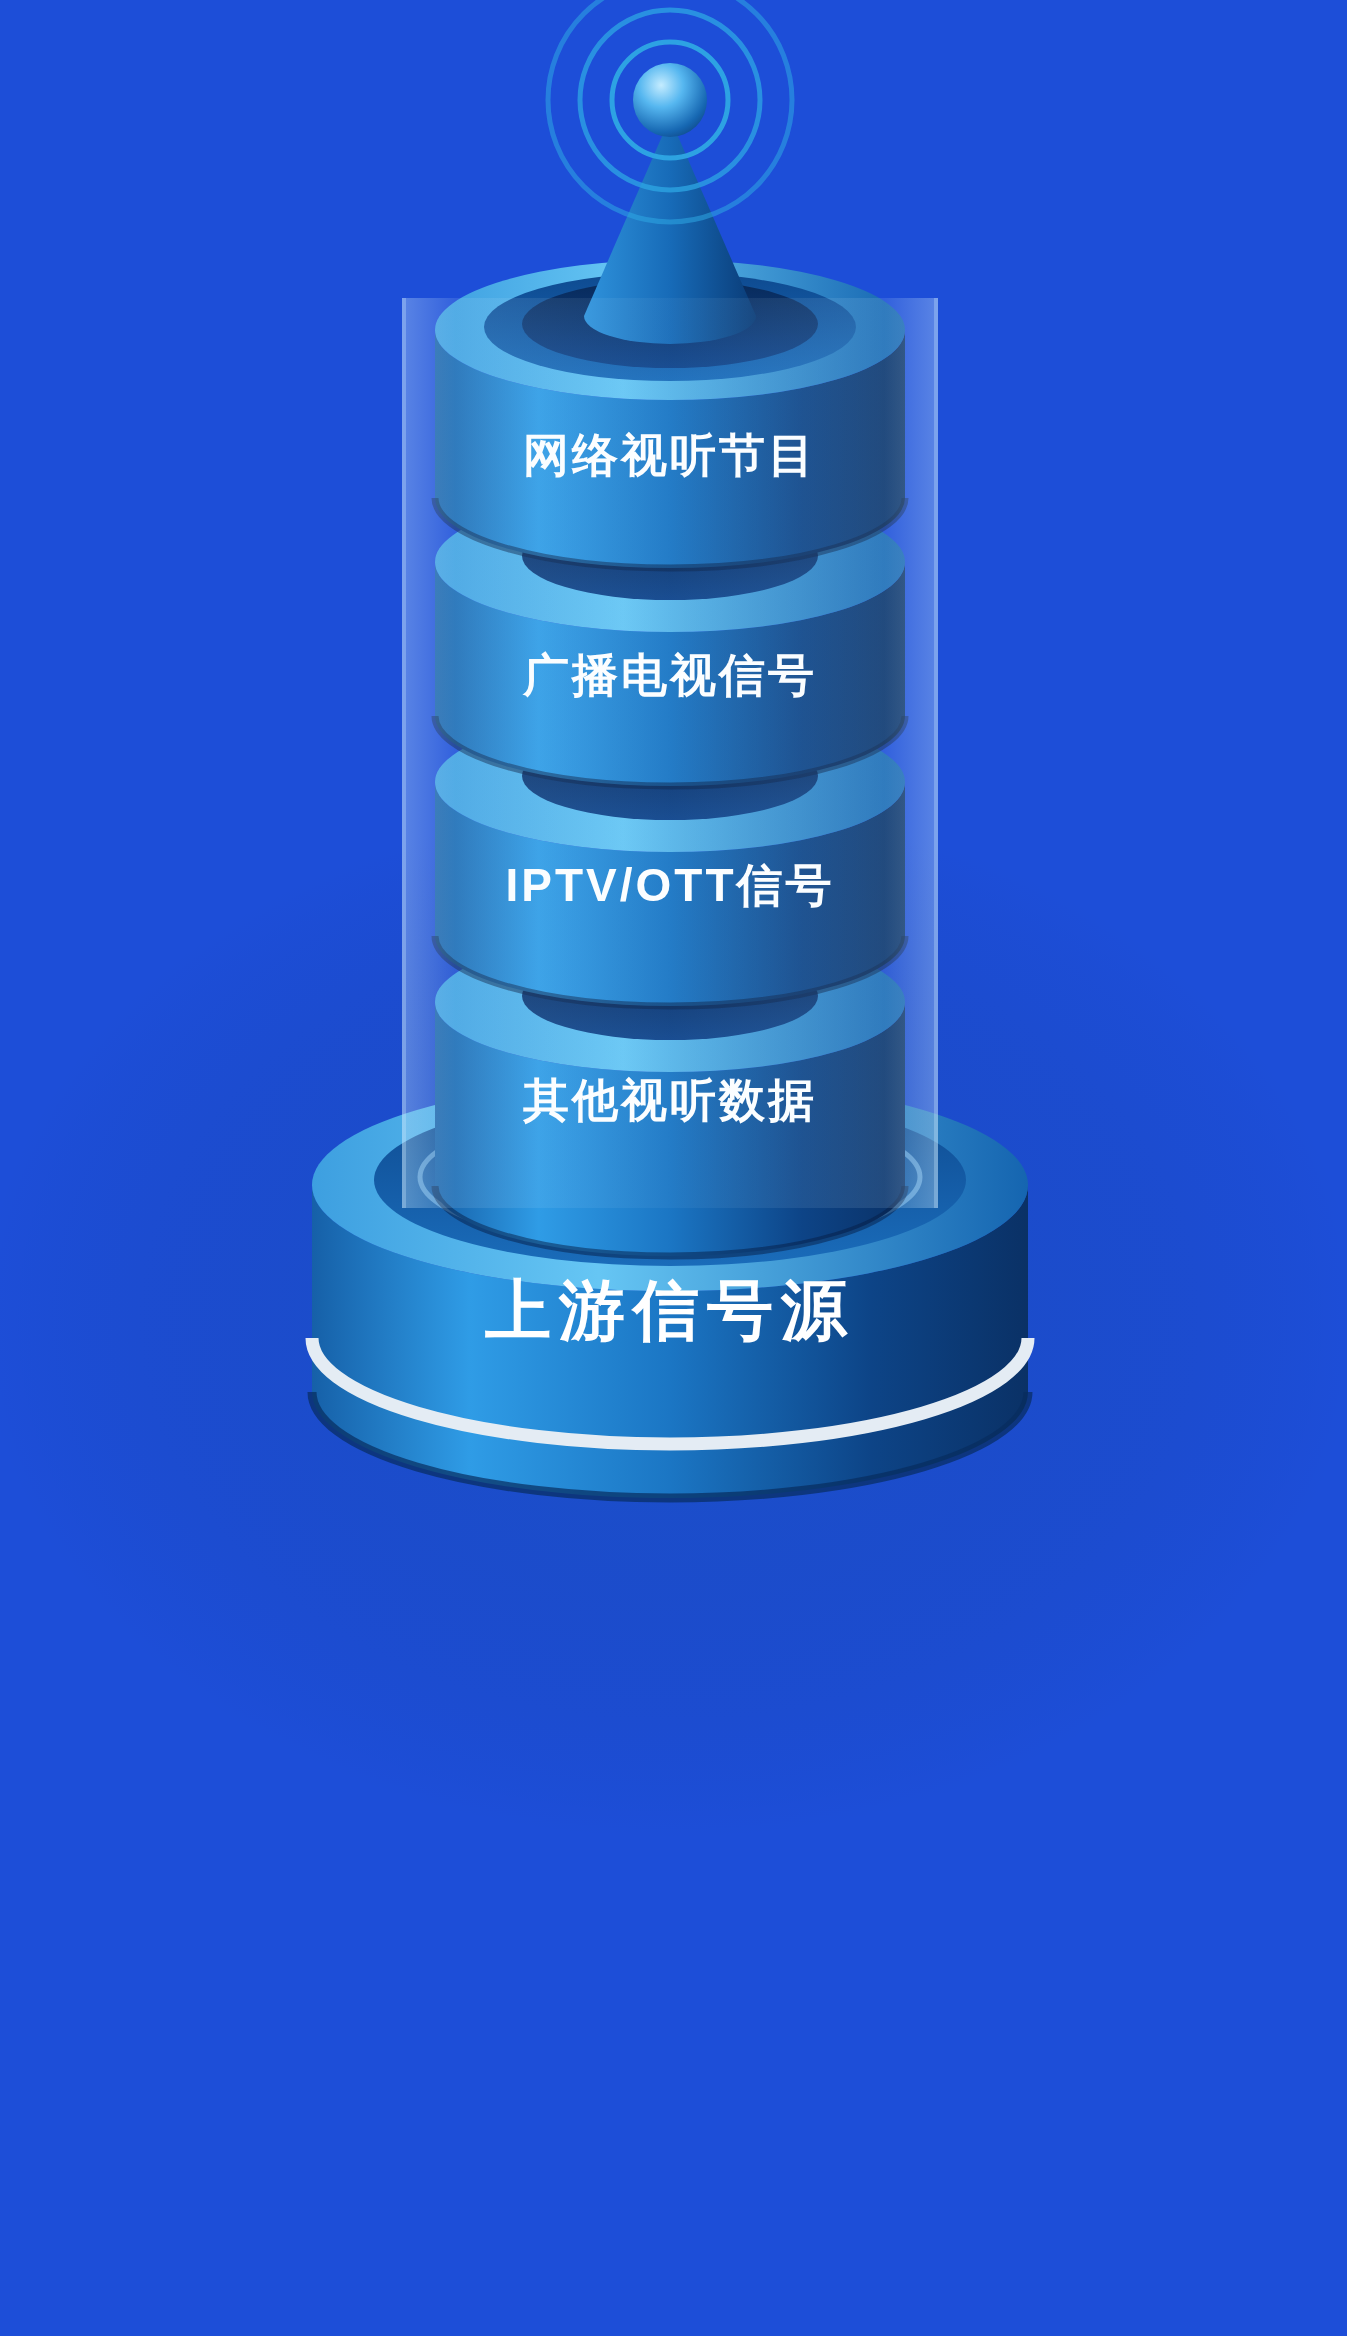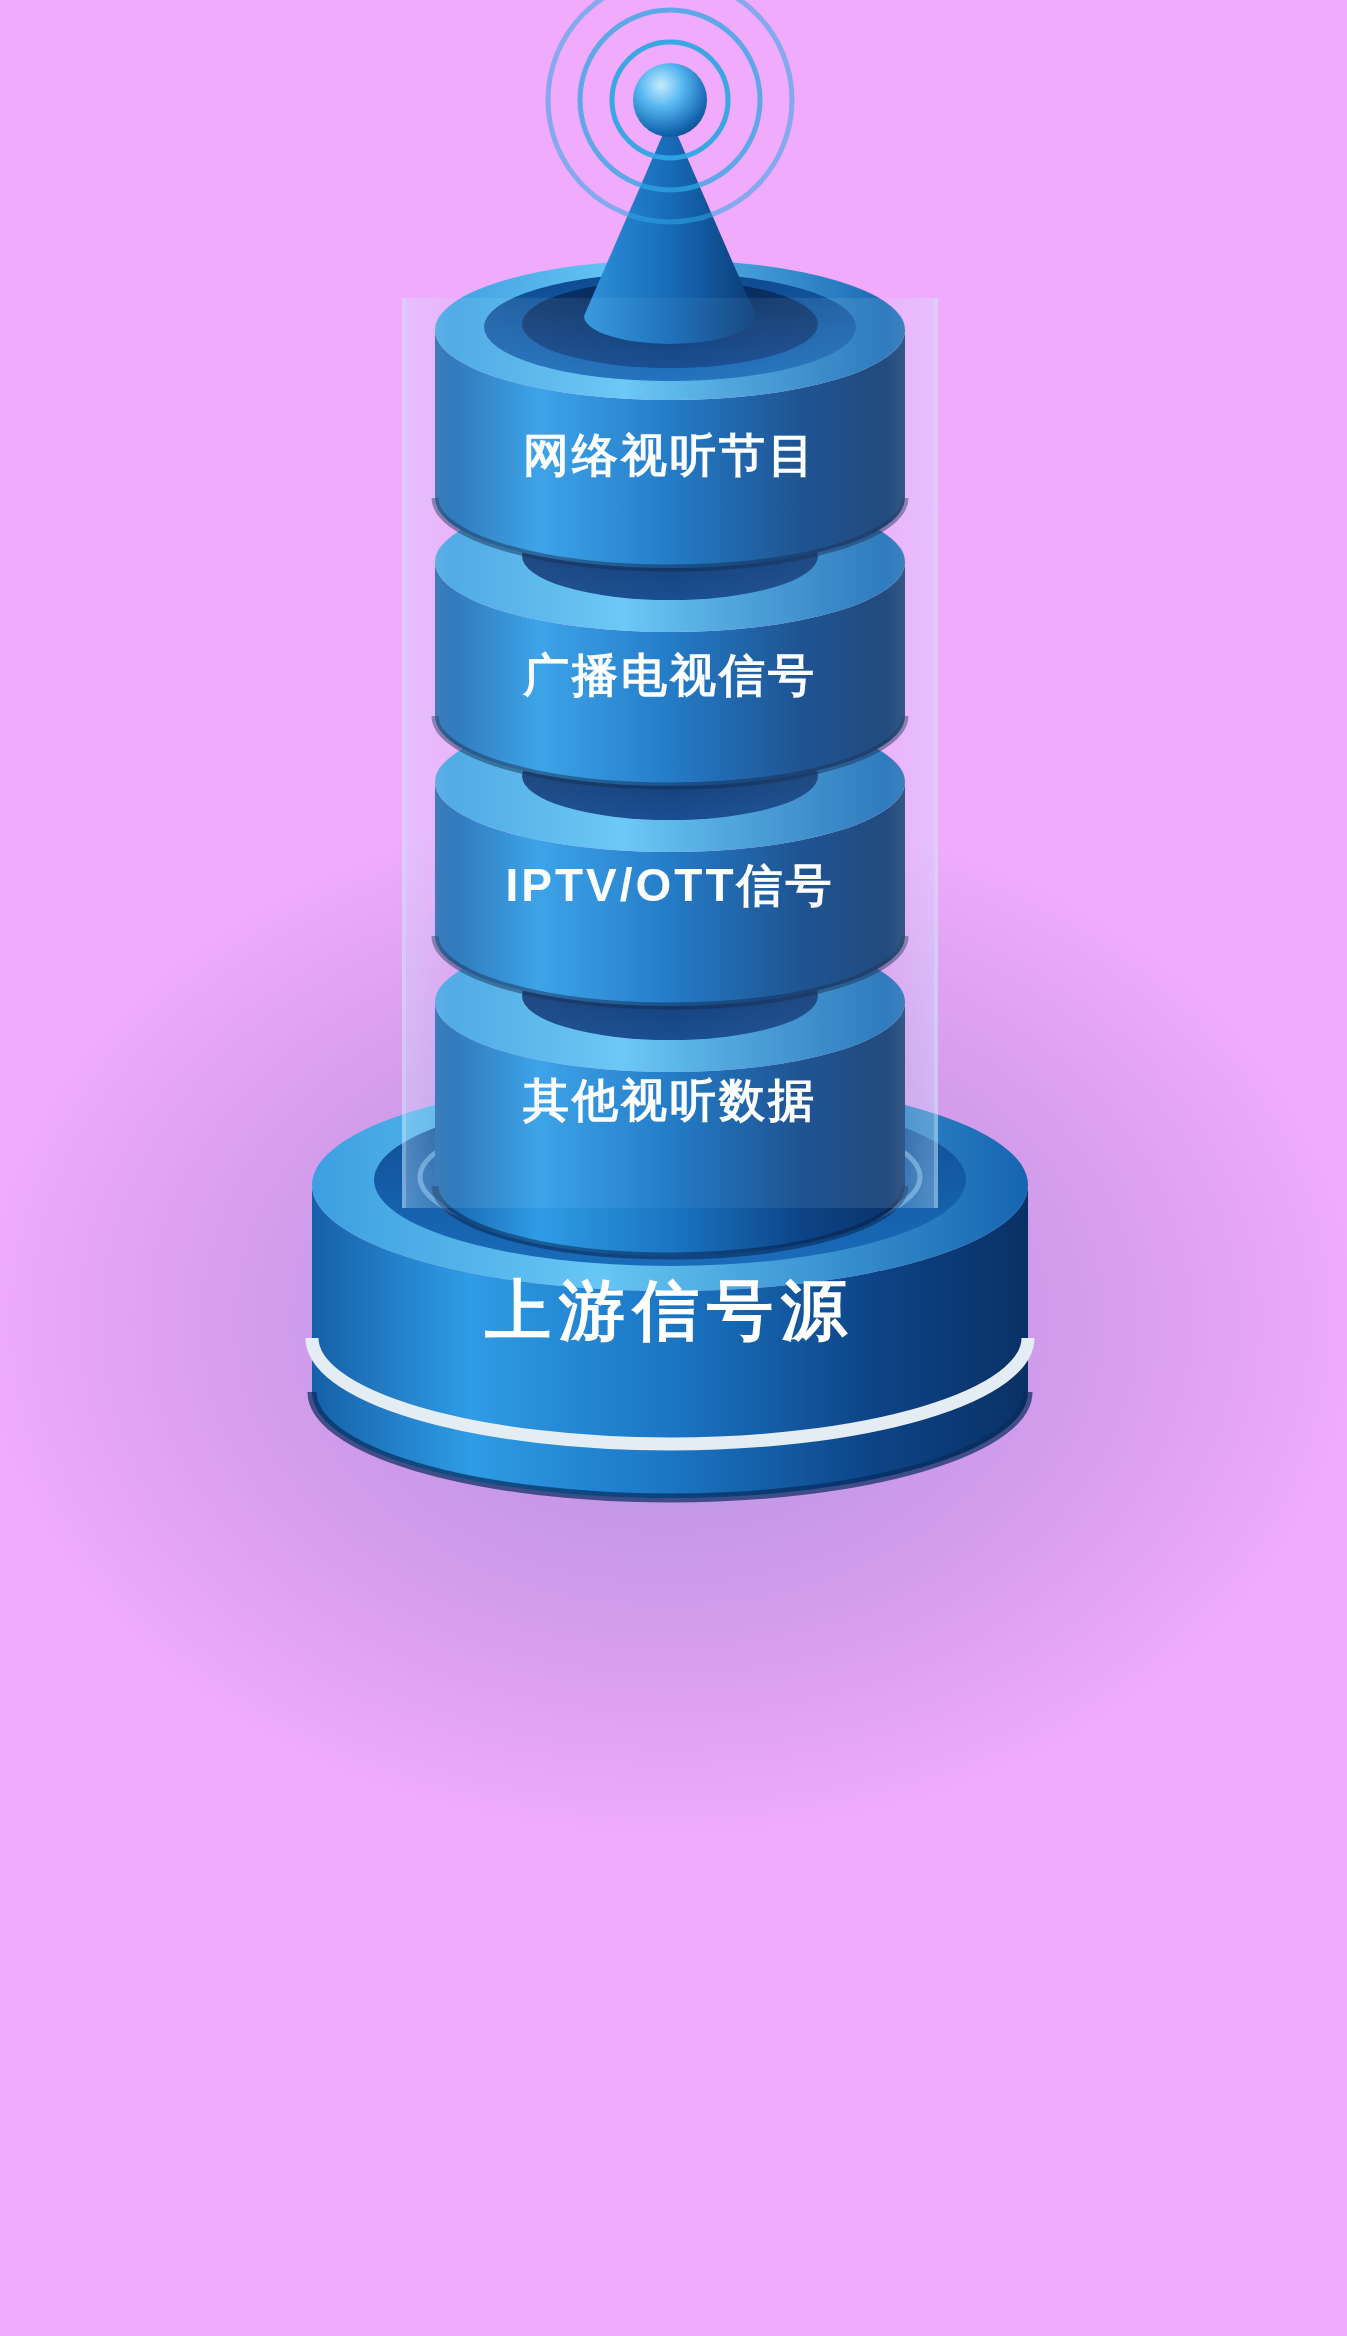--- a/index.html
+++ b/index.html
@@ -1,19 +1,19 @@
 <!DOCTYPE html>
 <html><head>
 <meta charset="utf-8">
 <style>
   html, body { margin: 0; padding: 0; background: #000; }
   .stage {
     width: 1347px;
     height: 2336px;
-    background: #f0abfc;
+    background: #1d4ed8;
     position: relative;
     overflow: hidden;
     font-family: "Liberation Sans", sans-serif;
   }
   svg { display: block; }
   .seg-label {
     font-family: "Liberation Sans", sans-serif;
     font-weight: 700;
     font-size: 46px;
     letter-spacing: 3px;

